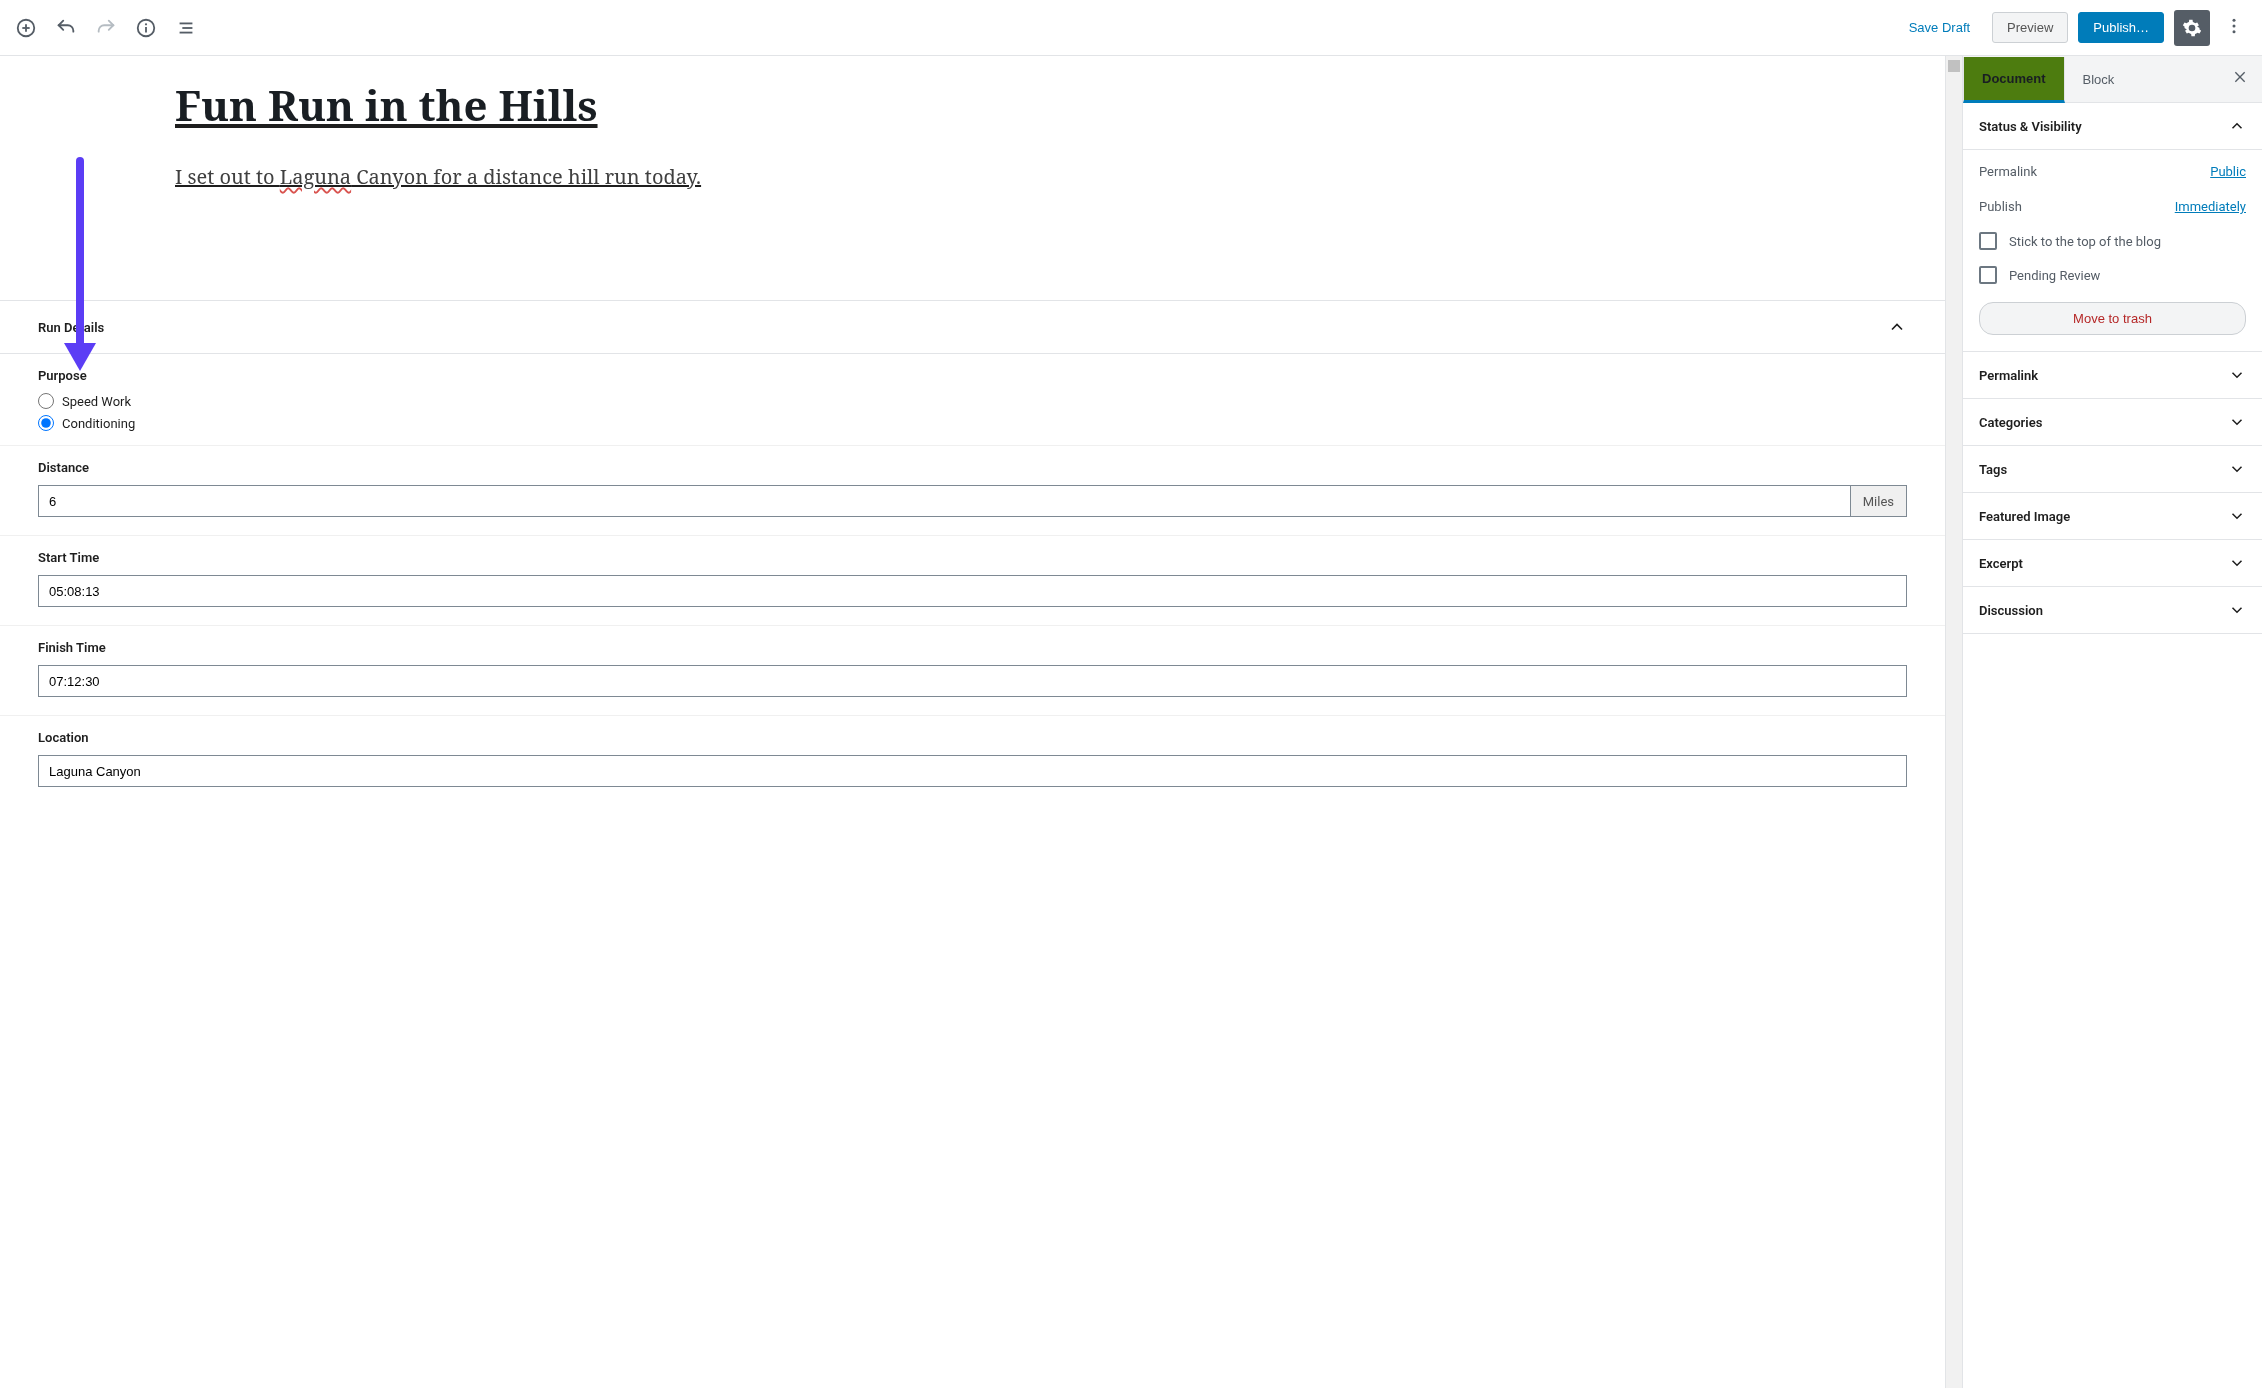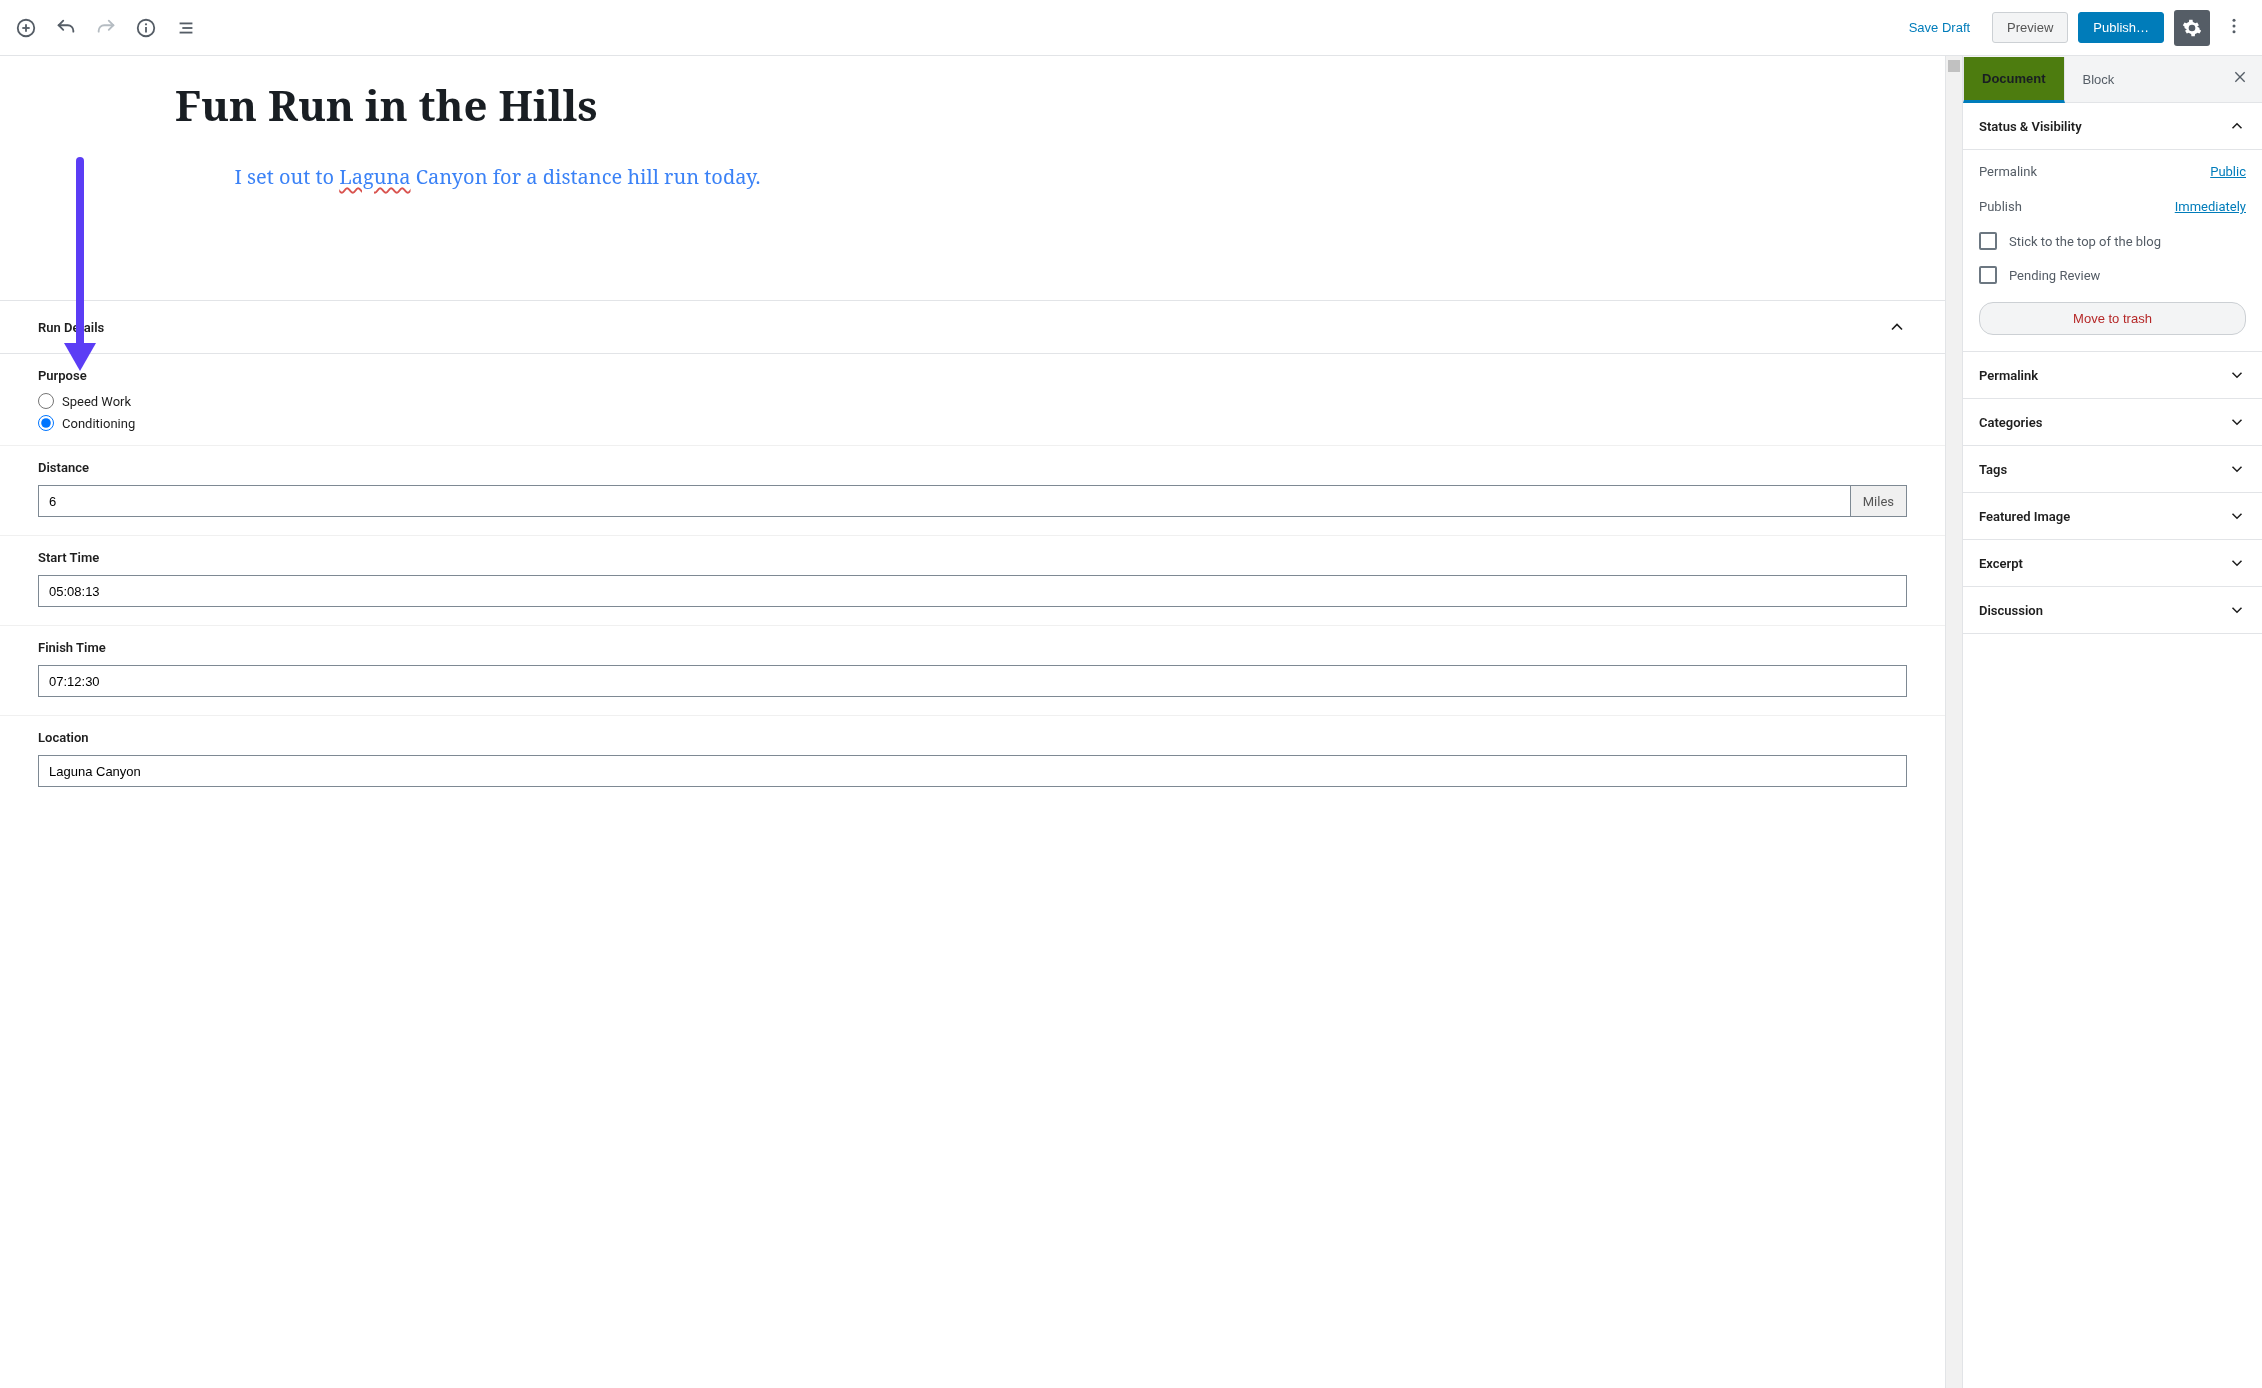--- a/index.html
+++ b/index.html
@@ -46,32 +46,31 @@
   .workspace { flex: 1; display: flex; overflow: hidden; }
   .editor-col { flex: 1; overflow-y: auto; position: relative; }
   .scroll-stub { width: 17px; background: #f1f1f1; border-left: 1px solid #e2e4e7; position: relative; }
   .scroll-stub::before {
     content: ""; position: absolute; top: 4px; left: 2px; right: 2px; height: 12px;
     background: #c1c1c1;
   }
   .sidebar-col { width: 300px; border-left: 1px solid #e2e4e7; background: #fff; overflow-y: auto; }
 
   
-  .post-body { padding: 0 0 40px 0; }
+  .post-body { padding: 0 0 40px 0; text-decoration: underline; }
   .post-title {
     font-family: "Noto Serif", Georgia, serif;
     font-size: 42px; font-weight: 700; color: #191e23;
     padding: 20px 0 10px 175px;
   }
   .post-para {
     font-family: "Noto Serif", Georgia, serif;
-    font-size: 20px; color: #3b82f6;
+    font-size: 20px; color: #404040;
     padding: 20px 0 20px 175px;
     max-width: 820px;
-    text-align: center;
   }
   .spell-underline {
     text-decoration: underline;
     text-decoration-color: #d9534f;
     text-decoration-style: wavy;
     text-underline-offset: 3px;
   }
   .arrow-svg { position: absolute; left: 50px; top: 95px; }
 
   .meta-divider { border-top: 1px solid #e2e4e7; margin-top: 50px; }

